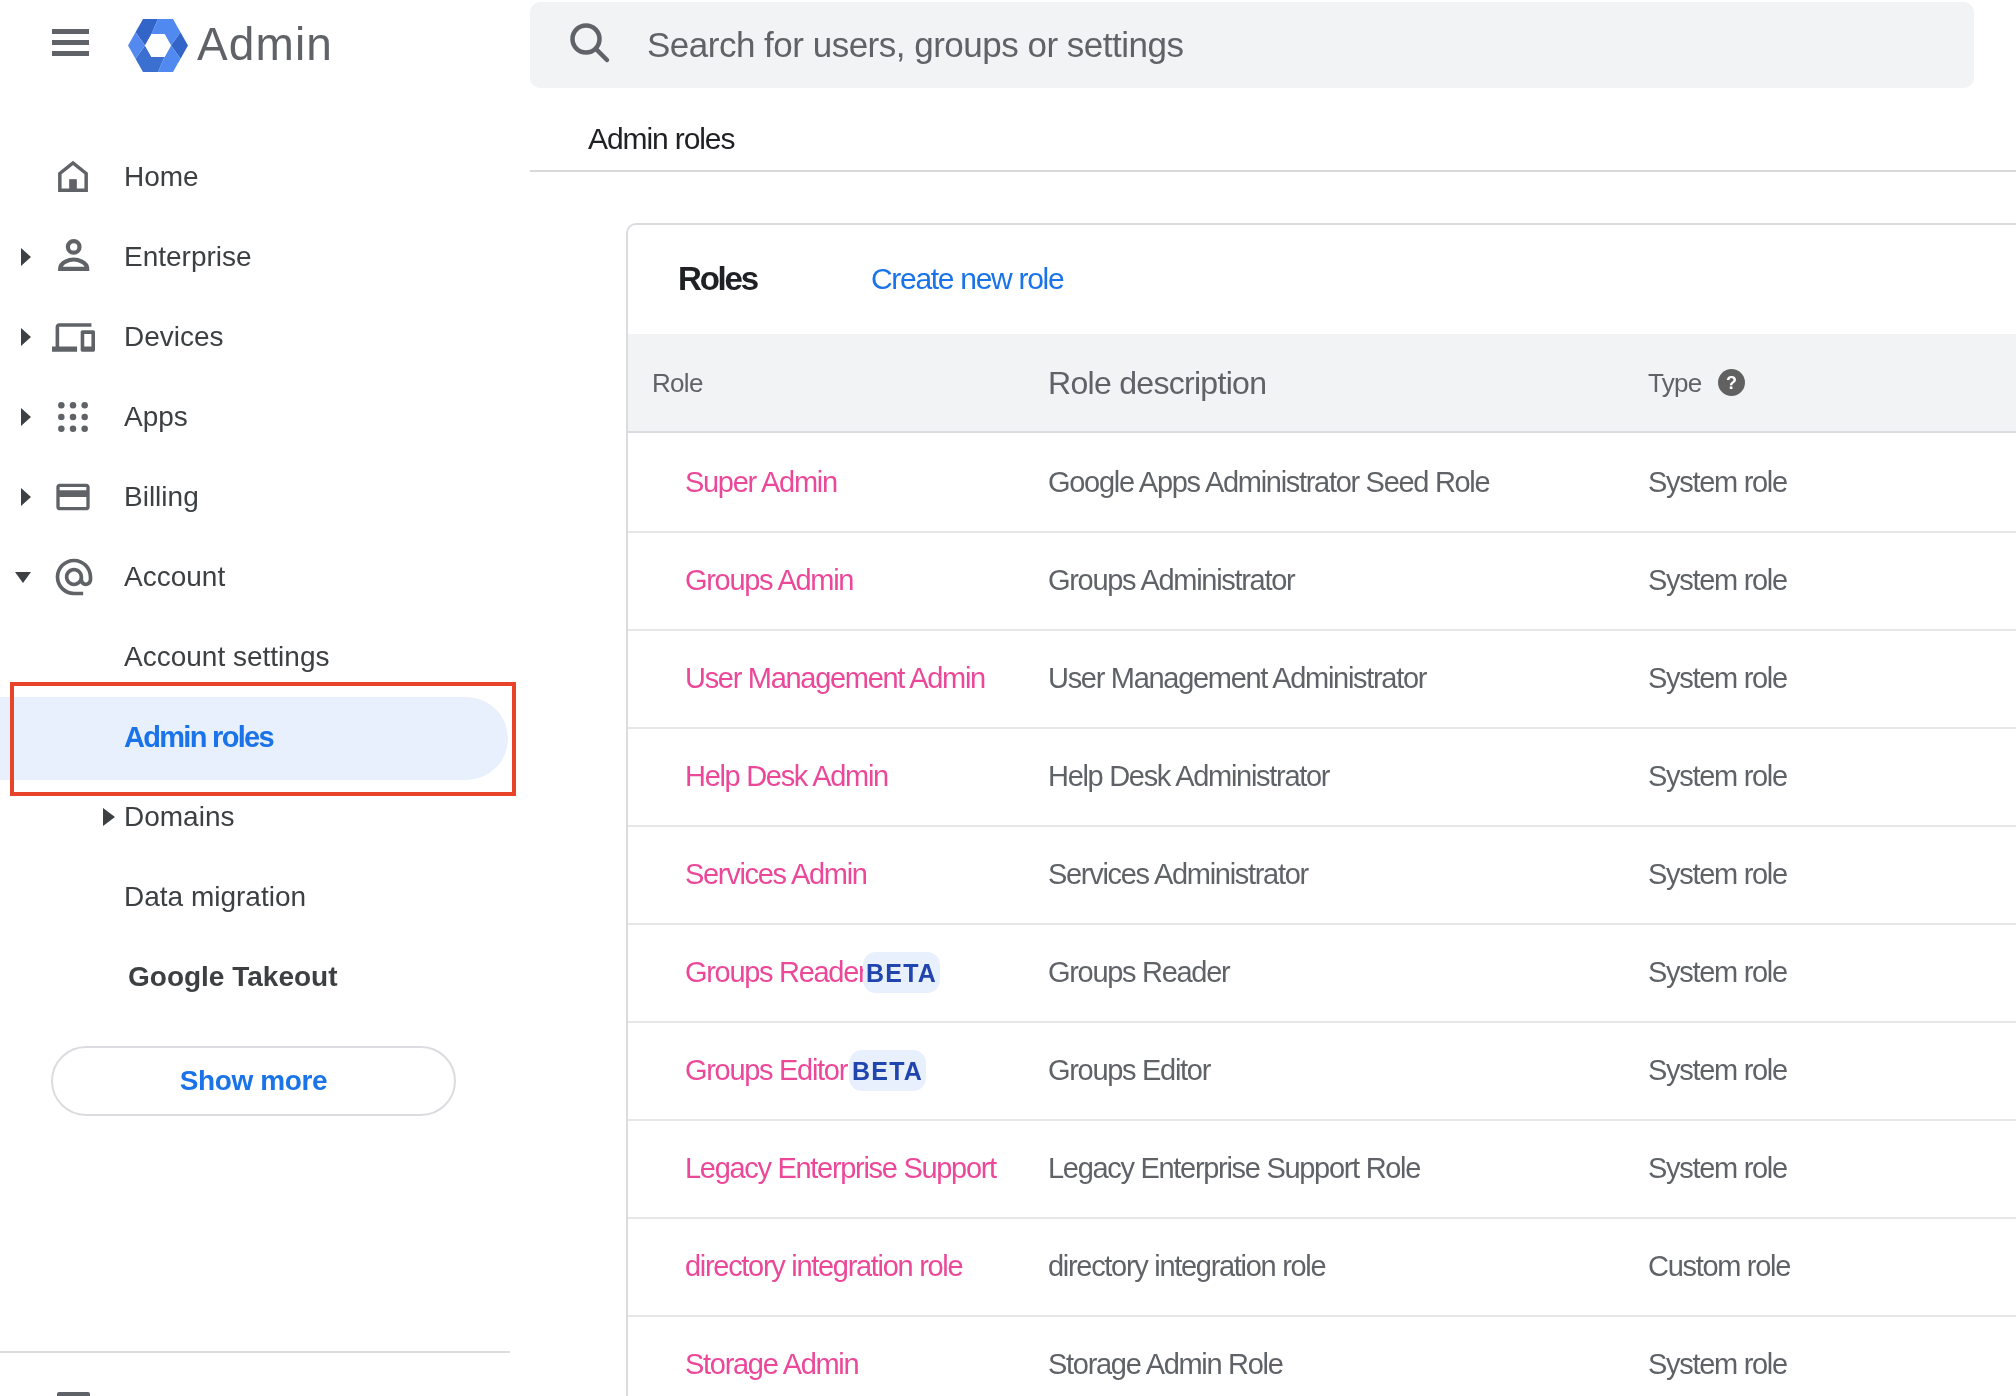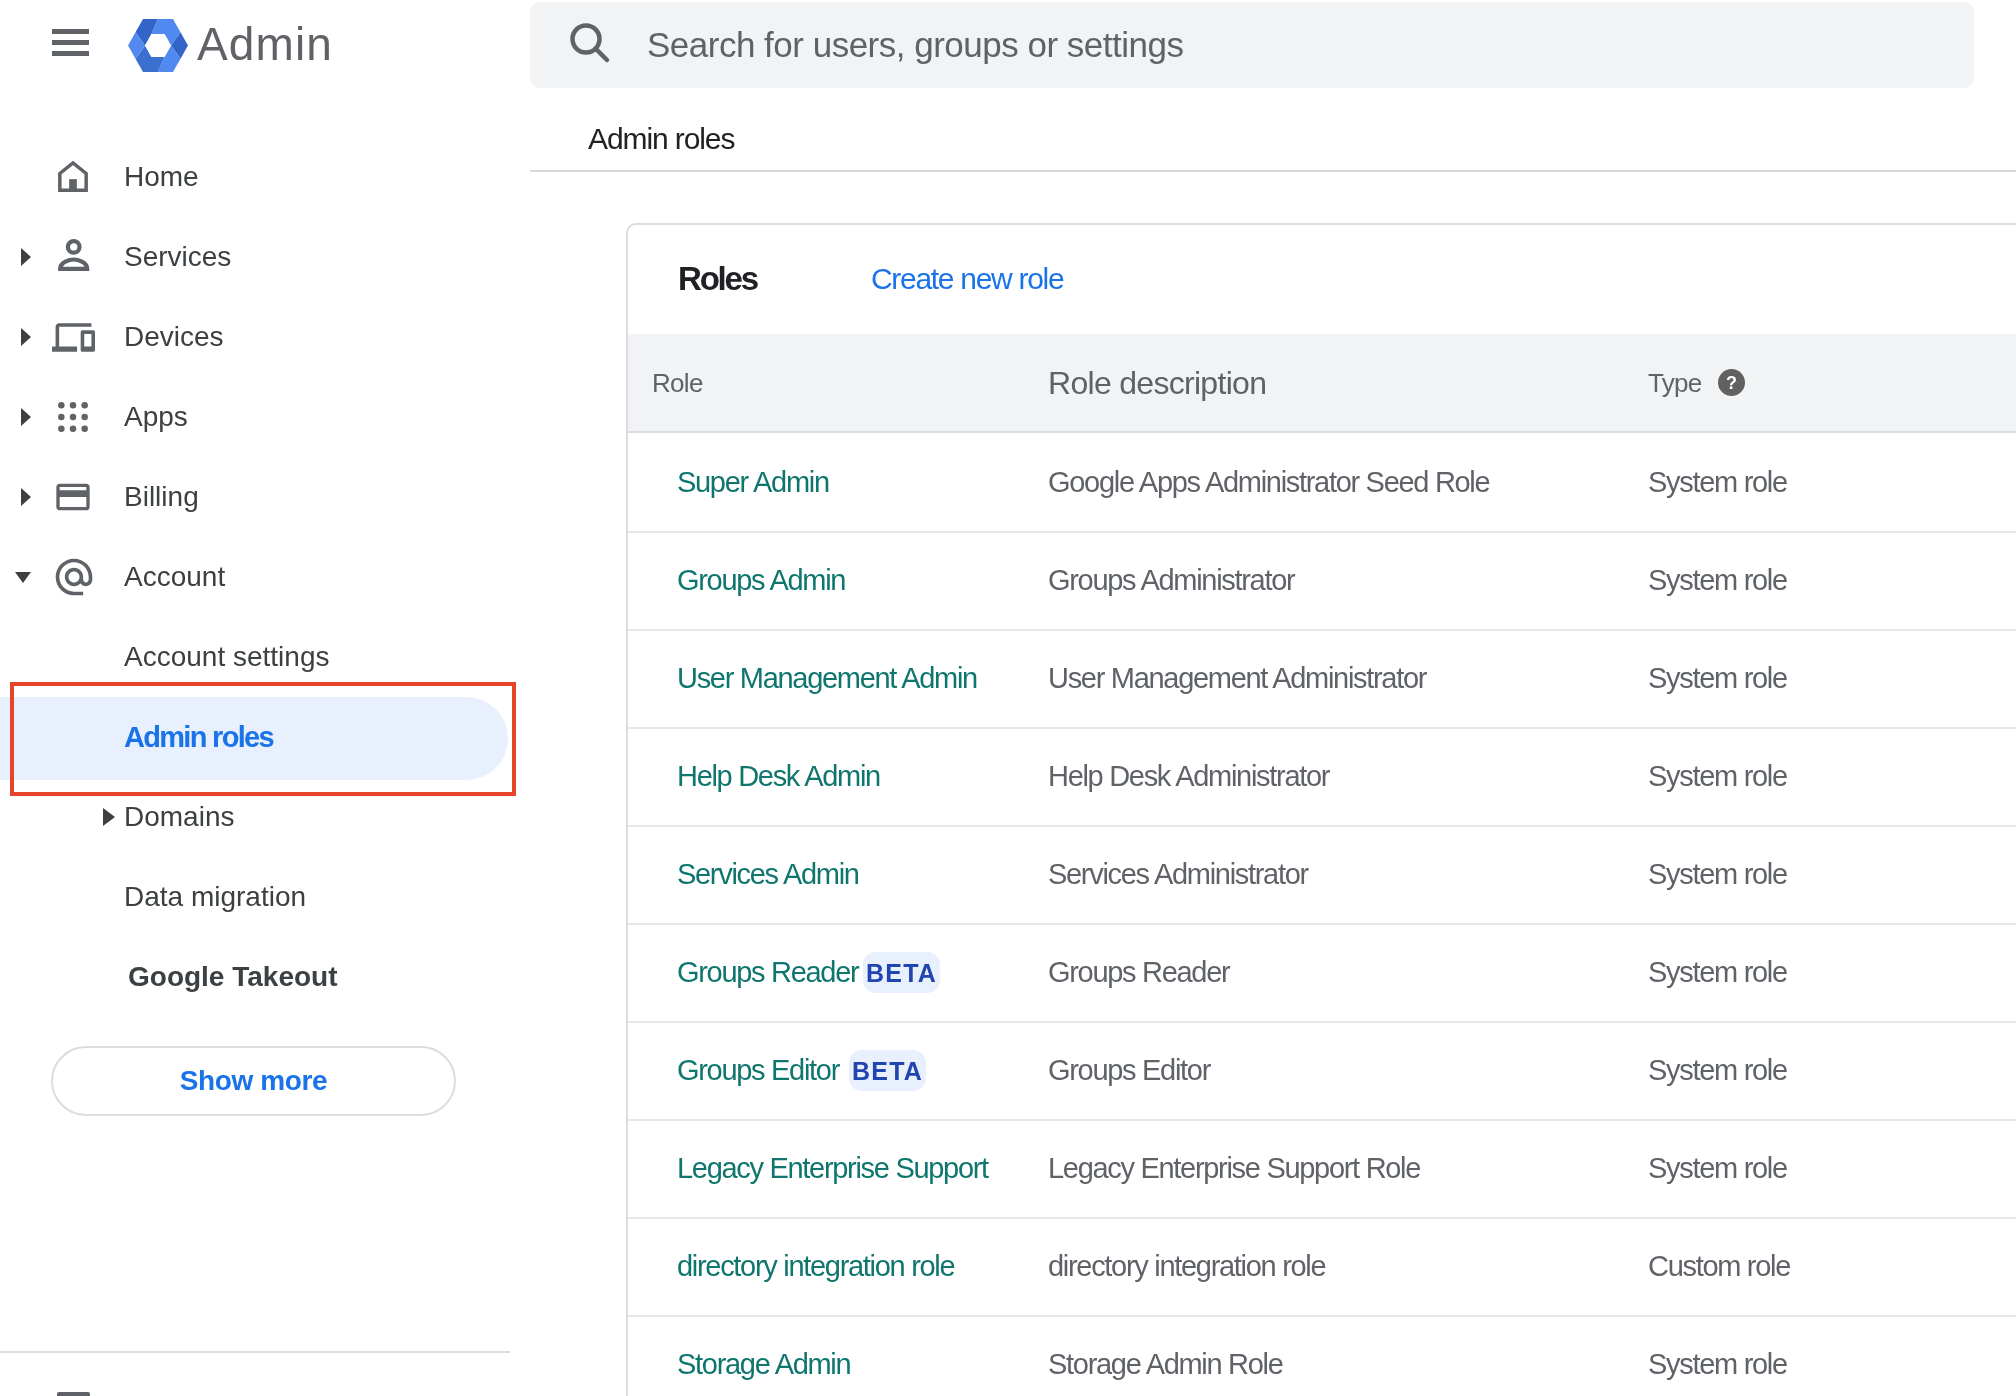--- a/index.html
+++ b/index.html
@@ -2,21 +2,21 @@
 <html><head>
 <meta charset="utf-8">
 <style>
   * { margin:0; padding:0; box-sizing:border-box; }
   html,body { width:2016px; height:1396px; overflow:hidden; background:#fff;
     font-family:"Liberation Sans", sans-serif; }
   .abs { position:absolute; }
   #page { position:relative; width:2016px; height:1396px; }
   .navlabel { font-size:28px; color:#3c4043; white-space:nowrap; height:32px; line-height:32px; }
   .t { font-size:29px; letter-spacing:-1.3px; height:98px; line-height:98px; white-space:nowrap; }
-  .blue { color:#0f766e; }
+  .blue { color:#ec4899;margin-left:8px; }
   .gray { color:#5f6368; }
   .beta { width:77px; height:41px; line-height:42px; text-align:center; background:#e8f0fe; color:#2145ae;
     font-size:25px; font-weight:bold; letter-spacing:1.2px; border-radius:13px; }
   .tri-r { width:0; height:0; border-top:9px solid transparent; border-bottom:9px solid transparent; border-left:10px solid #3c4043; }
 </style>
 </head>
 <body>
 <div id="page">
 
   <svg class="abs" style="left:52px; top:29px;" width="37" height="27" viewBox="0 0 37 27">
@@ -40,21 +40,21 @@
   <svg class="abs" style="left:569px; top:22px;" width="42" height="42" viewBox="0 0 42 42">
     <circle cx="17" cy="17" r="13.5" fill="none" stroke="#5f6368" stroke-width="4.5"></circle>
     <line x1="27" y1="27" x2="38" y2="38" stroke="#5f6368" stroke-width="4.5" stroke-linecap="round"></line>
   </svg>
   <div class="abs" style="left:647px; top:2px; height:69px; line-height:86px; font-size:35px; letter-spacing:-0.5px; color:#5f6368;">Search for users, groups or settings</div>
 
   <div class="abs" style="left:588px; top:111px; height:56px; line-height:56px; font-size:30px; letter-spacing:-1.1px; color:#202124;">Admin roles</div>
   <div class="abs" style="left:530px; top:170px; width:1486px; height:2px; background:#d9d9d9;"></div>
 
   <div class="abs navlabel" style="left:124px; top:161px;">Home</div>
-  <div class="abs navlabel" style="left:124px; top:241px;">Services</div>
+  <div class="abs navlabel" style="left:124px; top:241px;">Enterprise</div>
   <div class="abs navlabel" style="left:124px; top:321px;">Devices</div>
   <div class="abs navlabel" style="left:124px; top:401px;">Apps</div>
   <div class="abs navlabel" style="left:124px; top:481px;">Billing</div>
   <div class="abs navlabel" style="left:124px; top:561px;">Account</div>
   <div class="abs navlabel" style="left:124px; top:641px;">Account settings</div>
   <div class="abs navlabel" style="left:124px; top:801px;">Domains</div>
   <div class="abs navlabel" style="left:124px; top:881px;">Data migration</div>
   <div class="abs navlabel" style="left:128px; top:961px;font-weight:bold;">Google Takeout</div>
 
   <svg class="abs" style="left:53px; top:157px;" width="40" height="40" viewBox="0 0 24 24">

